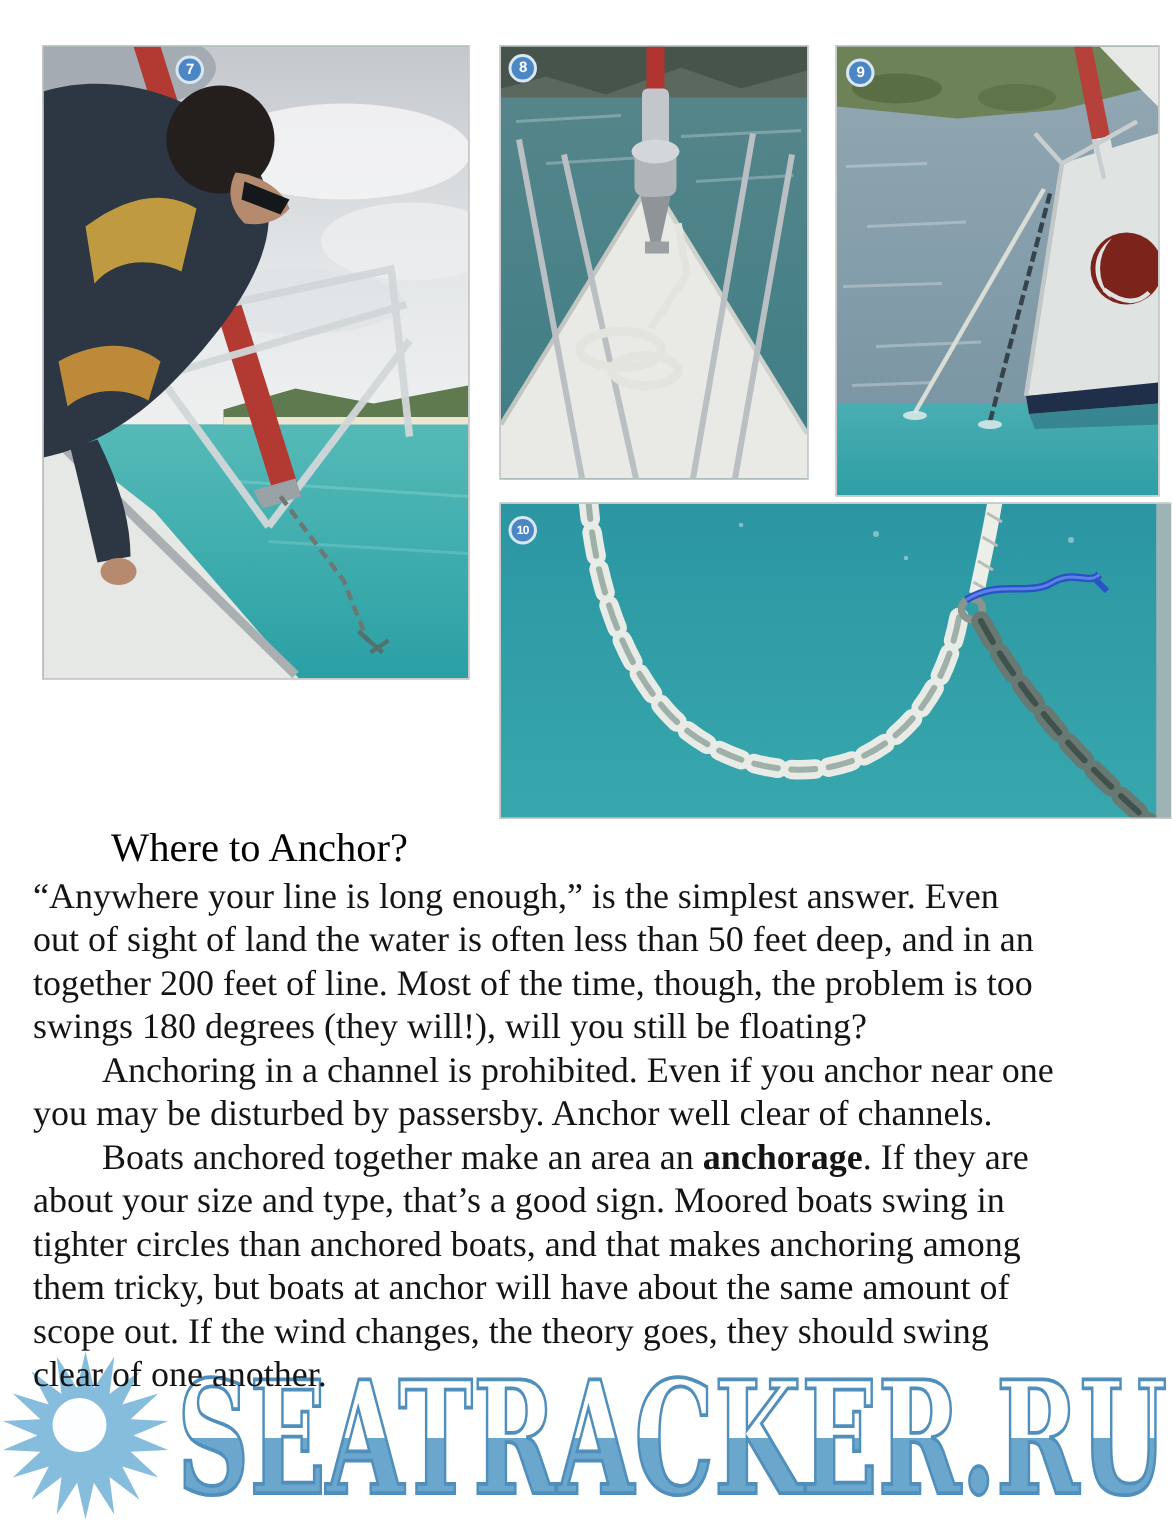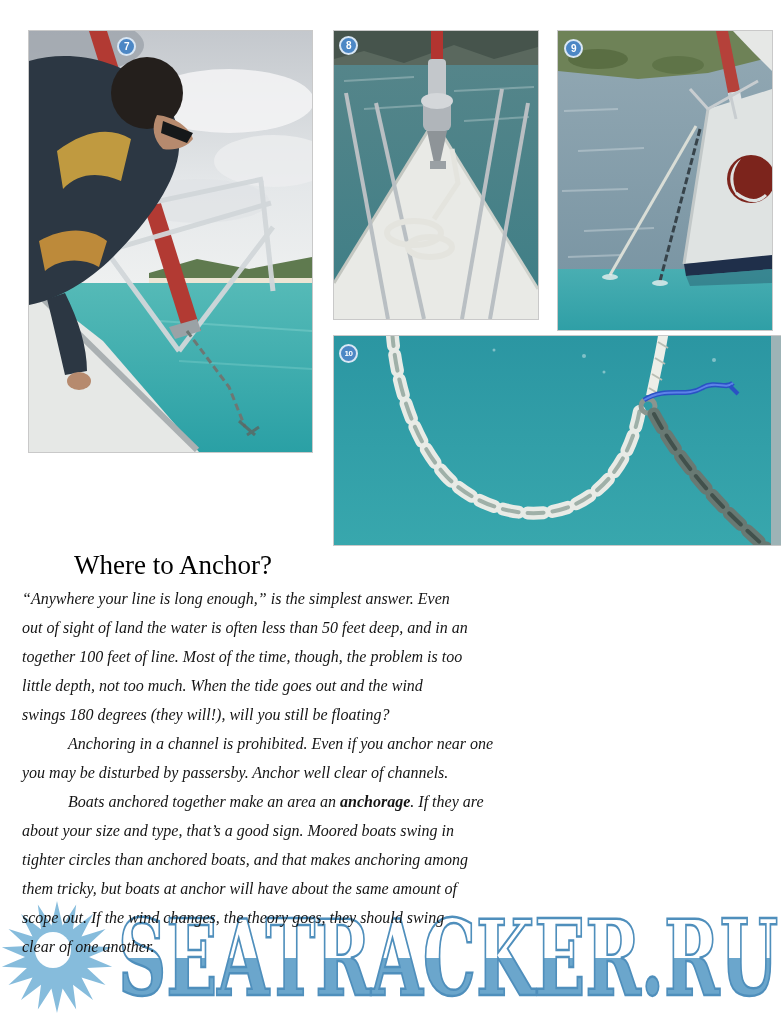--- a/index.html
+++ b/index.html
@@ -16,21 +16,21 @@
          text-align:center;letter-spacing:-0.5px;}
   .badge.b10{font-size:8px;}
   .photo7 .badge{left:88px;top:6px;}
   .photo8 .badge{left:5px;top:5px;}
   .photo9 .badge{left:6px;top:8px;}
   .photo10 .badge{left:5px;top:8px;}
   .watermark{position:absolute;left:0;top:895px;width:632px;height:122px;z-index:1;}
   .textblock{position:absolute;left:22px;top:549px;width:752px;z-index:2;}
   h2.head{font-size:27px;line-height:32px;margin:0 0 3px 52px;font-weight:normal;color:#000;}
   .para{margin:0;}
-  .line{white-space:nowrap;font-size:16px;line-height:29px;font-style:italic;}
+  .line{white-space:nowrap;font-size:24px;line-height:29px;}
   .line.indent{padding-left:46px;}
 </style>
 </head>
 <body>
 
 <div class="page">
 
   <figure class="photo7">
     <svg width="283" height="421" viewBox="0 0 283 421">
       <defs>
@@ -220,22 +220,21 @@
       <text x="118" y="100" font-family="DejaVu Serif, serif" font-weight="bold" font-size="104" textLength="660" lengthAdjust="spacingAndGlyphs" fill="url(#wmgrad)" stroke="#3d83b5" stroke-width="2.5">SEATRACKER.RU</text>
     </svg>
   </div>
 
   <div class="textblock">
     <h2 class="head">Where to Anchor?</h2>
     <div id="paragraphs">
         <div class="para">
           <div class="line"><span>“Anywhere your line is long enough,” is the simplest answer. Even</span></div>
           <div class="line"><span>out of sight of land the water is often less than 50 feet deep, and in an</span></div>
-          <div class="line"><span>together 100 feet of line. Most of the time, though, the problem is too</span></div>
-          <div class="line"><span>little depth, not too much. When the tide goes out and the wind</span></div>
+          <div class="line"><span>together 200 feet of line. Most of the time, though, the problem is too</span></div>
           <div class="line"><span>swings 180 degrees (they will!), will you still be floating?</span></div>
         </div>
         <div class="para">
           <div class="line indent"><span>Anchoring in a channel is prohibited. Even if you anchor near one</span></div>
           <div class="line"><span>you may be disturbed by passersby. Anchor well clear of channels.</span></div>
         </div>
         <div class="para">
           <div class="line indent"><span>Boats anchored together make an area an </span><span style="font-weight: bold;">anchorage</span><span>. If they are</span></div>
           <div class="line"><span>about your size and type, that’s a good sign. Moored boats swing in</span></div>
           <div class="line"><span>tighter circles than anchored boats, and that makes anchoring among</span></div>

